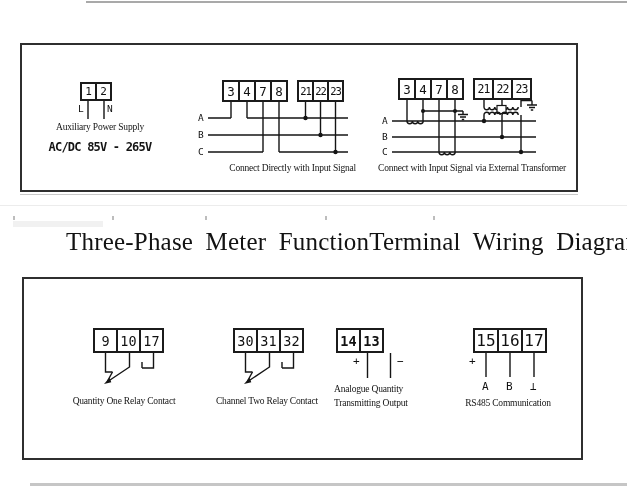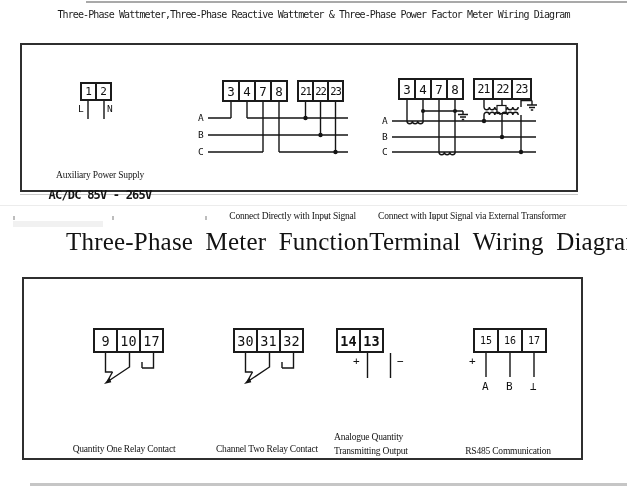--- a/index.html
+++ b/index.html
@@ -11,24 +11,24 @@
   .strip{position:absolute;display:flex;}
   .tcell{box-sizing:border-box;border:2px solid #1b1b1b;background:#fff;display:flex;
          align-items:center;justify-content:center;
          font-family:"DejaVu Sans Mono",monospace;color:#111;}
   .tcell:not(:first-child){margin-left:-2px;}
   .c-aux{width:17px;height:19px;font-size:11px;}
   .c-cur{width:18px;height:22px;font-size:12.5px;}
   .c-vmid{width:17px;height:22px;font-size:10.5px;letter-spacing:-1px;}
   .c-vrt{width:21px;height:22px;font-size:11.5px;letter-spacing:-1px;}
   .c-bot{width:25px;height:25px;font-size:13.5px;}
-  .c-bot3{width:26px;height:25px;font-size:10px;}
+  .c-bot3{width:26px;height:25px;font-size:16px;}
   
   .cap{position:absolute;font-family:"Liberation Serif",serif;font-size:9.5px;
-       letter-spacing:-0.2px;color:#141414;text-align:center;white-space:nowrap;margin-top:48px;}
+       letter-spacing:-0.2px;color:#141414;text-align:center;white-space:nowrap;}
   .cap.left{text-align:left;}
   .phase{position:absolute;font-family:"DejaVu Sans Mono",monospace;font-size:9.5px;color:#111;}
   .sign{position:absolute;font-family:"DejaVu Sans Mono",monospace;font-size:11px;color:#111;}
   .mono-b{font-family:"DejaVu Sans Mono",monospace;font-size:12px;font-weight:bold;letter-spacing:-0.8px;}
   #top-title{position:absolute;top:9px;left:0;width:627px;text-align:center;
        font-family:"DejaVu Sans Mono",monospace;font-size:10px;letter-spacing:-0.9px;color:#1c1c1c;white-space:nowrap;}
   #section-title{position:absolute;top:228px;left:66px;font-family:"Liberation Serif",serif;
        font-size:25px;color:#121212;white-space:nowrap;word-spacing:6px;letter-spacing:0.2px;}
   
   .art{position:absolute;background:#b7b7b7;}
@@ -44,21 +44,20 @@
   <div class="art" style="left:86px;top:1px;width:541px;height:2px;background:#a9a9a9;"></div>
   <div class="art" style="left:0;top:205px;width:627px;height:1px;background:#ececec;"></div>
   <div class="art" style="left:13px;top:216px;width:2px;height:4px;background:#bdbdbd;"></div>
   <div class="art" style="left:112px;top:216px;width:2px;height:4px;background:#bdbdbd;"></div>
   <div class="art" style="left:205px;top:216px;width:2px;height:4px;background:#bdbdbd;"></div>
   <div class="art" style="left:325px;top:216px;width:2px;height:4px;background:#bdbdbd;"></div>
   <div class="art" style="left:433px;top:216px;width:2px;height:4px;background:#bdbdbd;"></div>
   <div class="art" style="left:13px;top:221px;width:90px;height:6px;background:#f1f1f1;"></div>
   <div class="art" style="left:30px;top:483px;width:597px;height:3px;background:#c6c6c6;"></div>
 
-  <div id="top-title">Three-Phase Wattmeter,Three-Phase Reactive Wattmeter &amp; Three-Phase Power Factor Meter Wiring Diagram</div>
   <div id="section-title">Three-Phase Meter FunctionTerminal Wiring Diagram</div>
 
   <div class="frame" style="left:20px;top:43px;width:558px;height:149px;"></div>
   <div class="art" style="left:20px;top:194px;width:558px;height:1px;background:#c9c9c9;"></div>
   <div class="frame" style="left:22px;top:277px;width:561px;height:183px;"></div>
 
   <svg width="627" height="487" viewBox="0 0 627 487">
 
     <g>
       <path class="w" d="M88,101 V119 M104,101 V119"></path>

